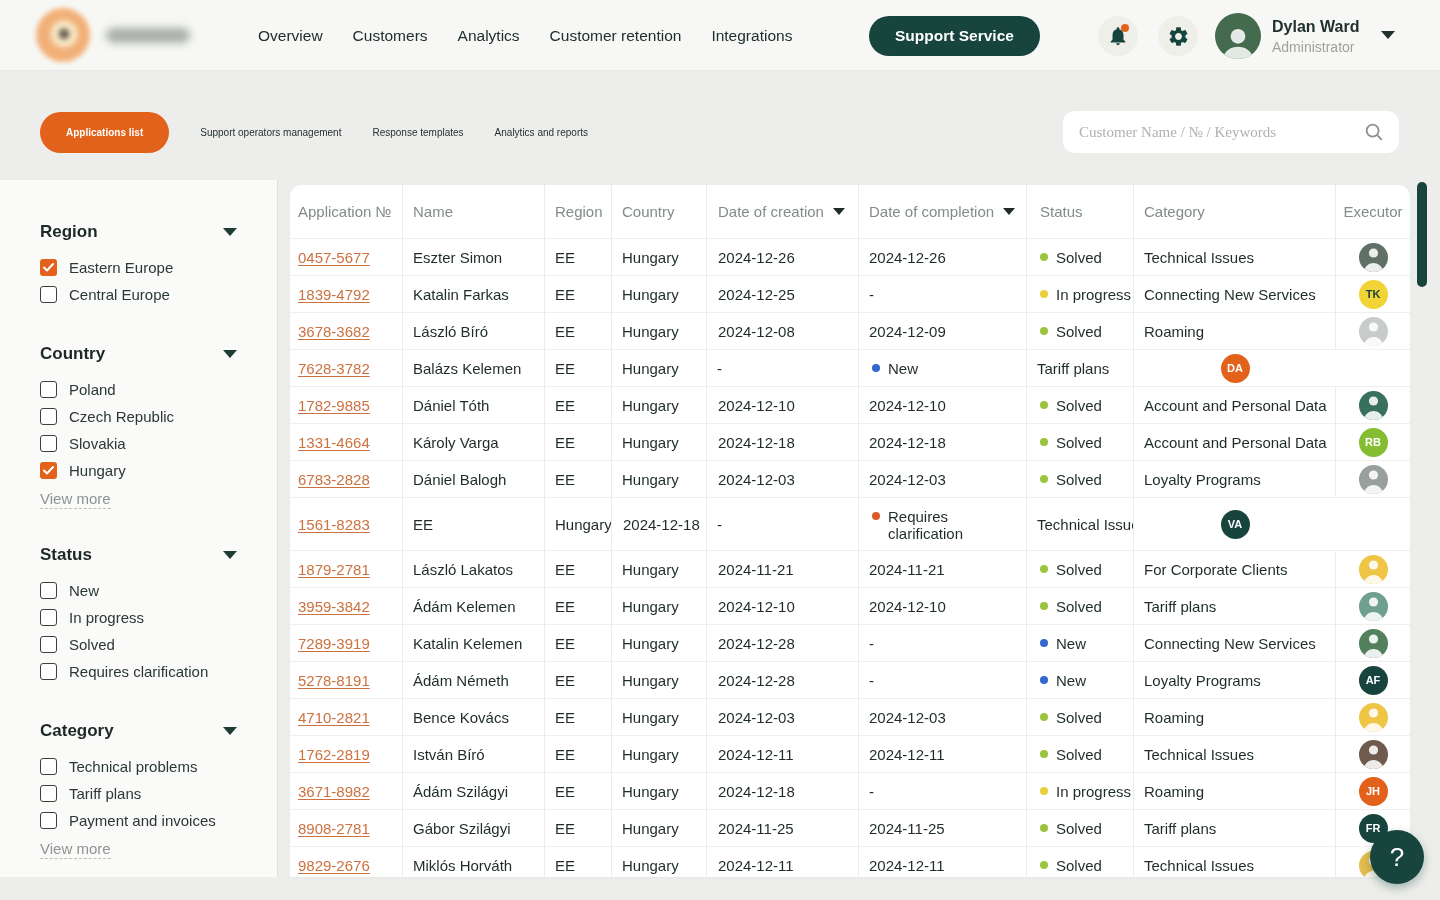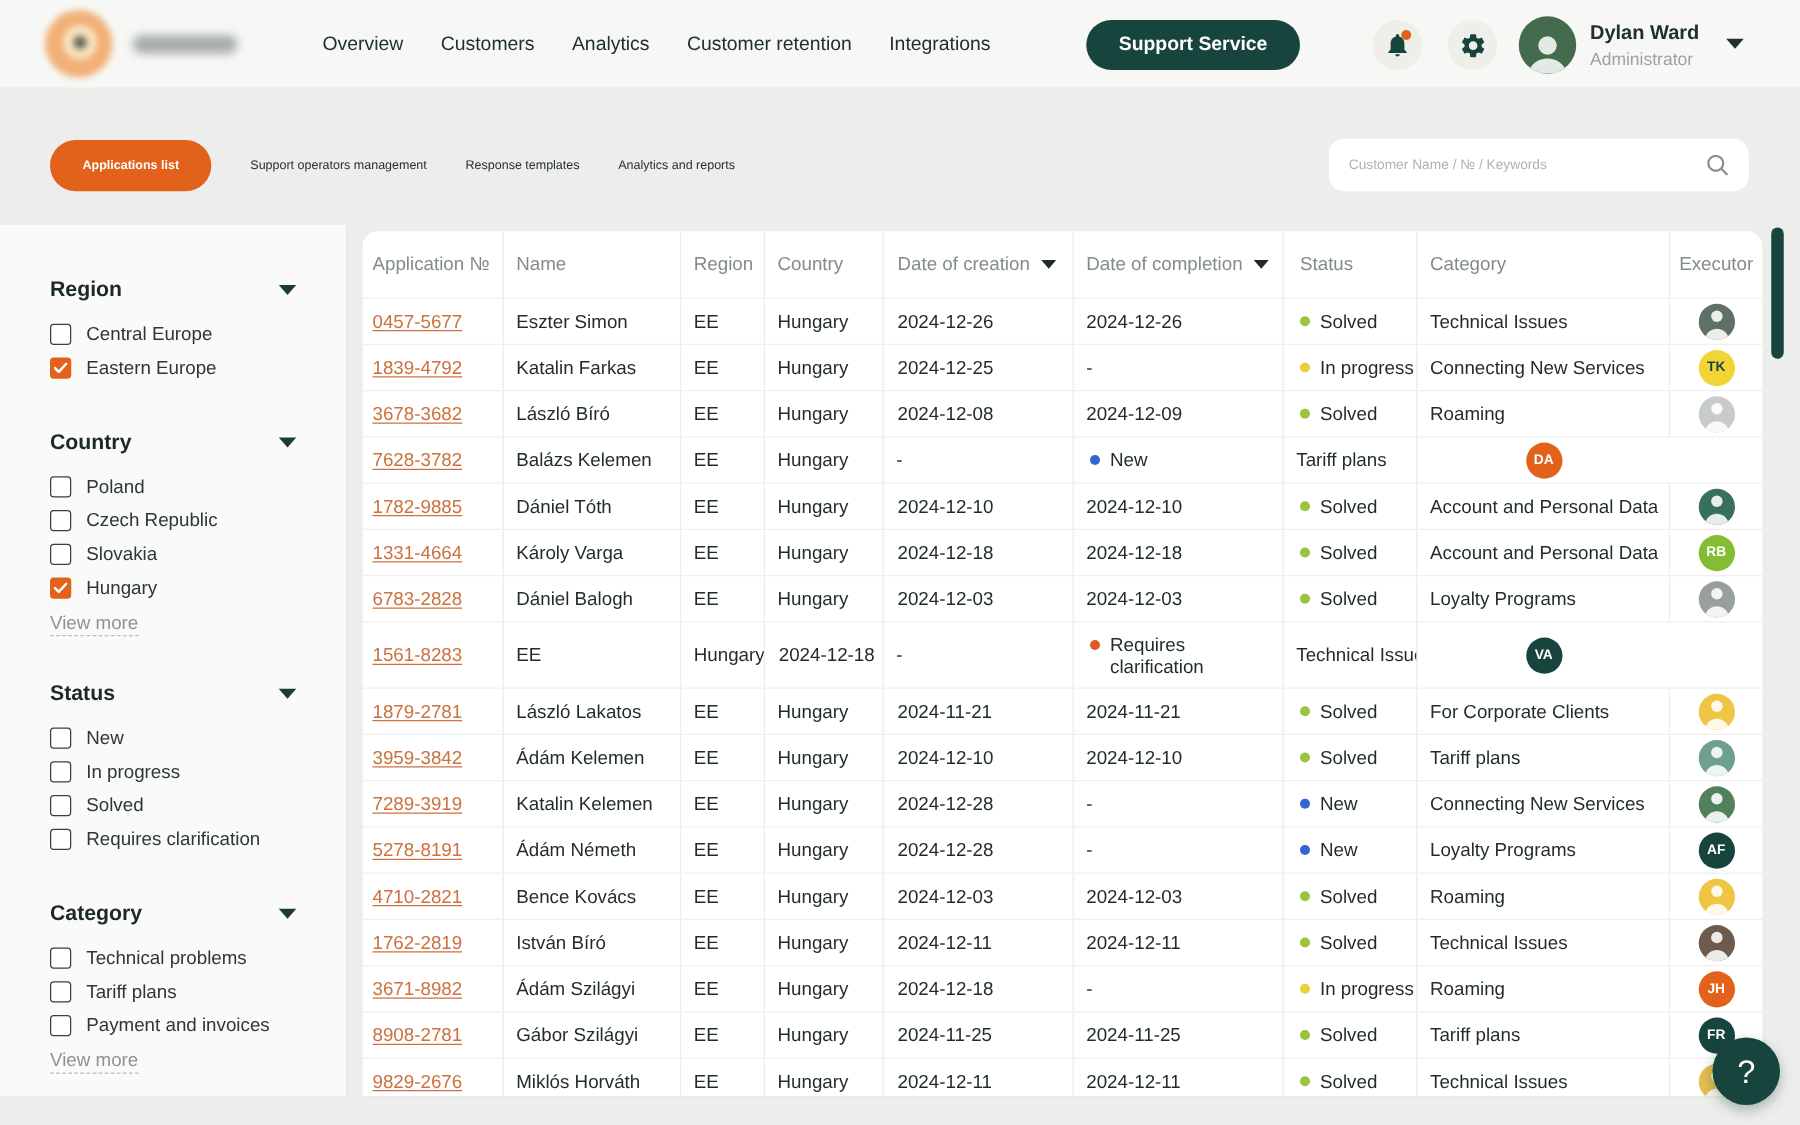--- a/index.html
+++ b/index.html
@@ -35,21 +35,21 @@
     border-top:8px solid #20302C; position:absolute; left:1381px; top:31px; cursor:pointer; }
 
   
   .tabs { position:absolute; left:40px; top:112px; height:41px; display:flex; align-items:center; gap:31px; }
   .tab { font-size:10px; color:#25322F; cursor:pointer; white-space:nowrap; }
   .tab.active { background:#E2621B; color:#fff; font-weight:700; height:41px;
     padding:0 26px; border-radius:21px; display:flex; align-items:center; }
   .search-box { position:absolute; left:1063px; top:111px; width:336px; height:42px;
     background:#fff; border-radius:12px; display:flex; align-items:center; padding:0 14px 0 16px; }
   .search-input { flex:1; border:none; outline:none; background:transparent;
-    font-size:11px; color:#222F2C; font-family:Liberation Sans, sans-serif; }
+    font-size:15px; color:#222F2C; font-family:Liberation Serif, serif; }
   .search-input::placeholder { color:#ADB3B0; }
 
   
   .sidebar { position:absolute; left:0; top:180px; width:278px; height:697px;
     background:#FAFAF8; border-right:1px solid #E0E1DE; padding:42px 40px 0 40px; }
   .fsection { margin-bottom:36px; }
   .fheader { display:flex; align-items:center; justify-content:space-between; margin-bottom:12px; cursor:pointer; }
   .ftitle { font-size:17px; font-weight:700; color:#1C2927; }
   .fchev { width:0; height:0; border-left:7px solid transparent; border-right:7px solid transparent;
     border-top:8px solid #1E3B35; }
@@ -156,30 +156,30 @@
   </svg>
 </div>
 
 <div class="sidebar">
     <div class="fsection">
       <div class="fheader">
         <div class="ftitle">Region</div>
         <div class="fchev"></div>
       </div>
       <div class="foption">
-        <div class="cbox"></div>
-        <span class="folabel">Central Europe</span>
-      </div>
-      <div class="foption">
         <div class="cbox checked">
           <svg width="11" height="9" viewBox="0 0 11 9">
             <polyline points="1,4.5 4,7.5 10,1" fill="none" stroke="#fff" stroke-width="2" stroke-linecap="round" stroke-linejoin="round"></polyline>
           </svg>
         </div>
         <span class="folabel">Eastern Europe</span>
+      </div>
+      <div class="foption">
+        <div class="cbox"></div>
+        <span class="folabel">Central Europe</span>
       </div>
     </div>
     <div class="fsection"><div class="fheader">
         <div class="ftitle">Country</div>
         <div class="fchev"></div>
       </div><div class="foption">
         <div class="cbox"></div>
         <span class="folabel">Poland</span>
       </div><div class="foption">
         <div class="cbox"></div>

